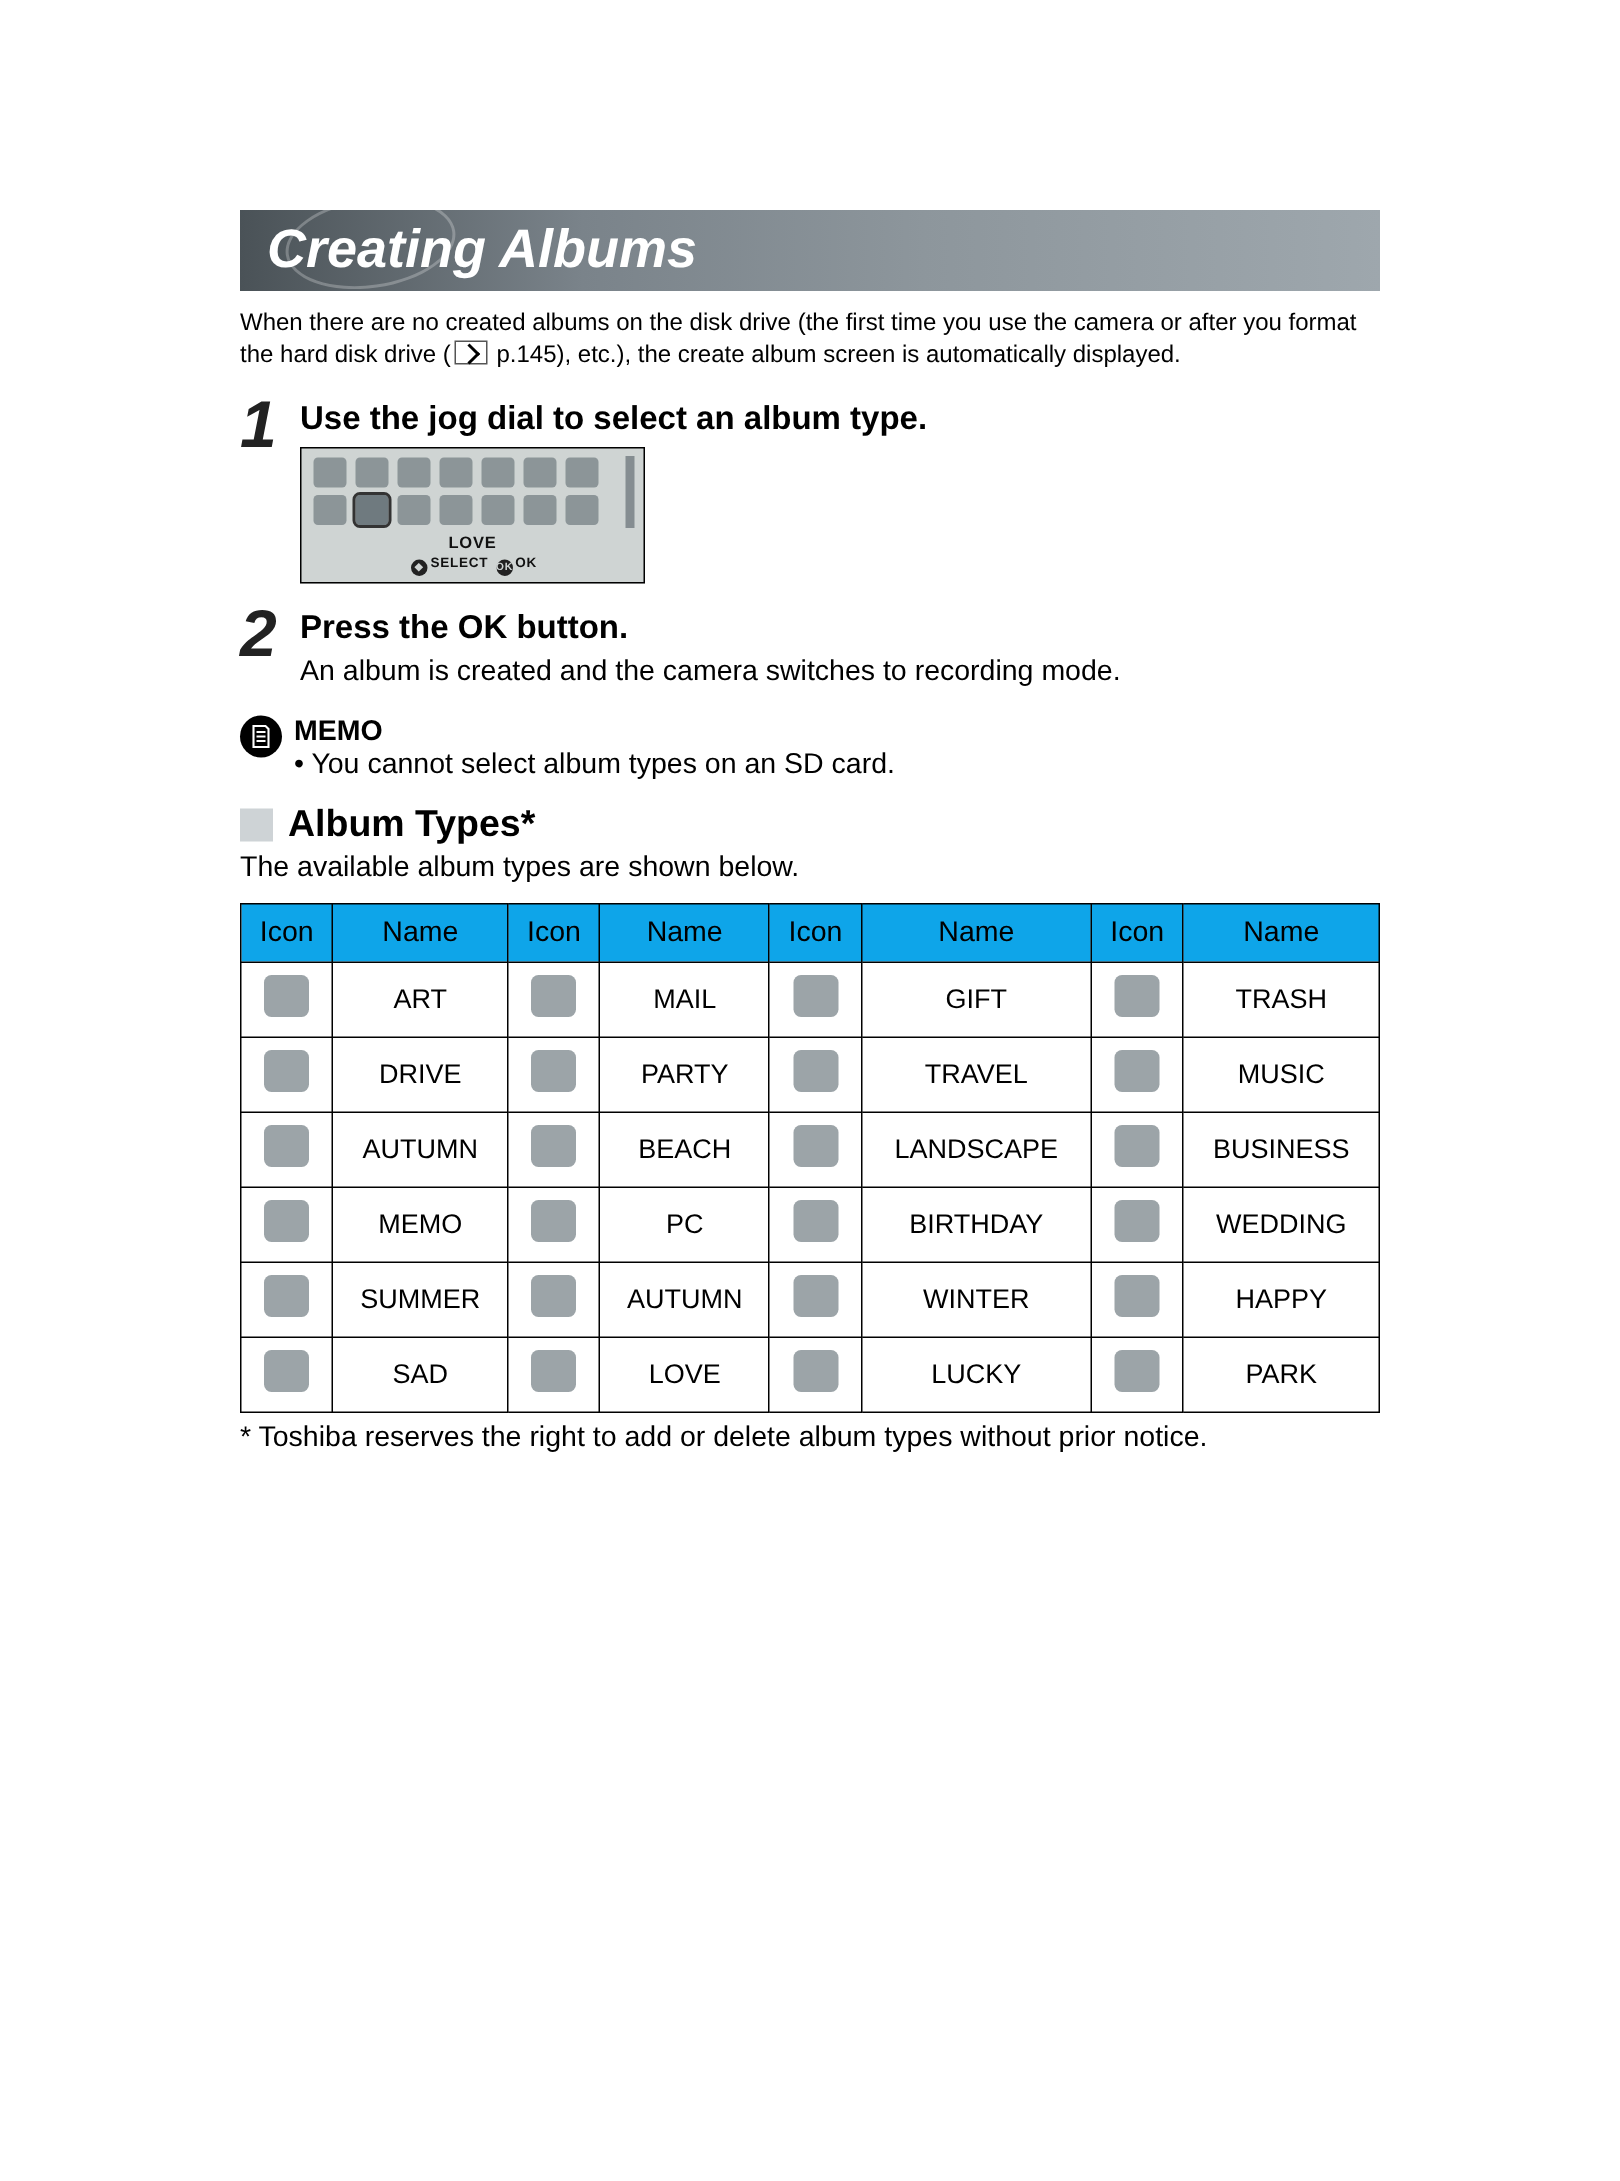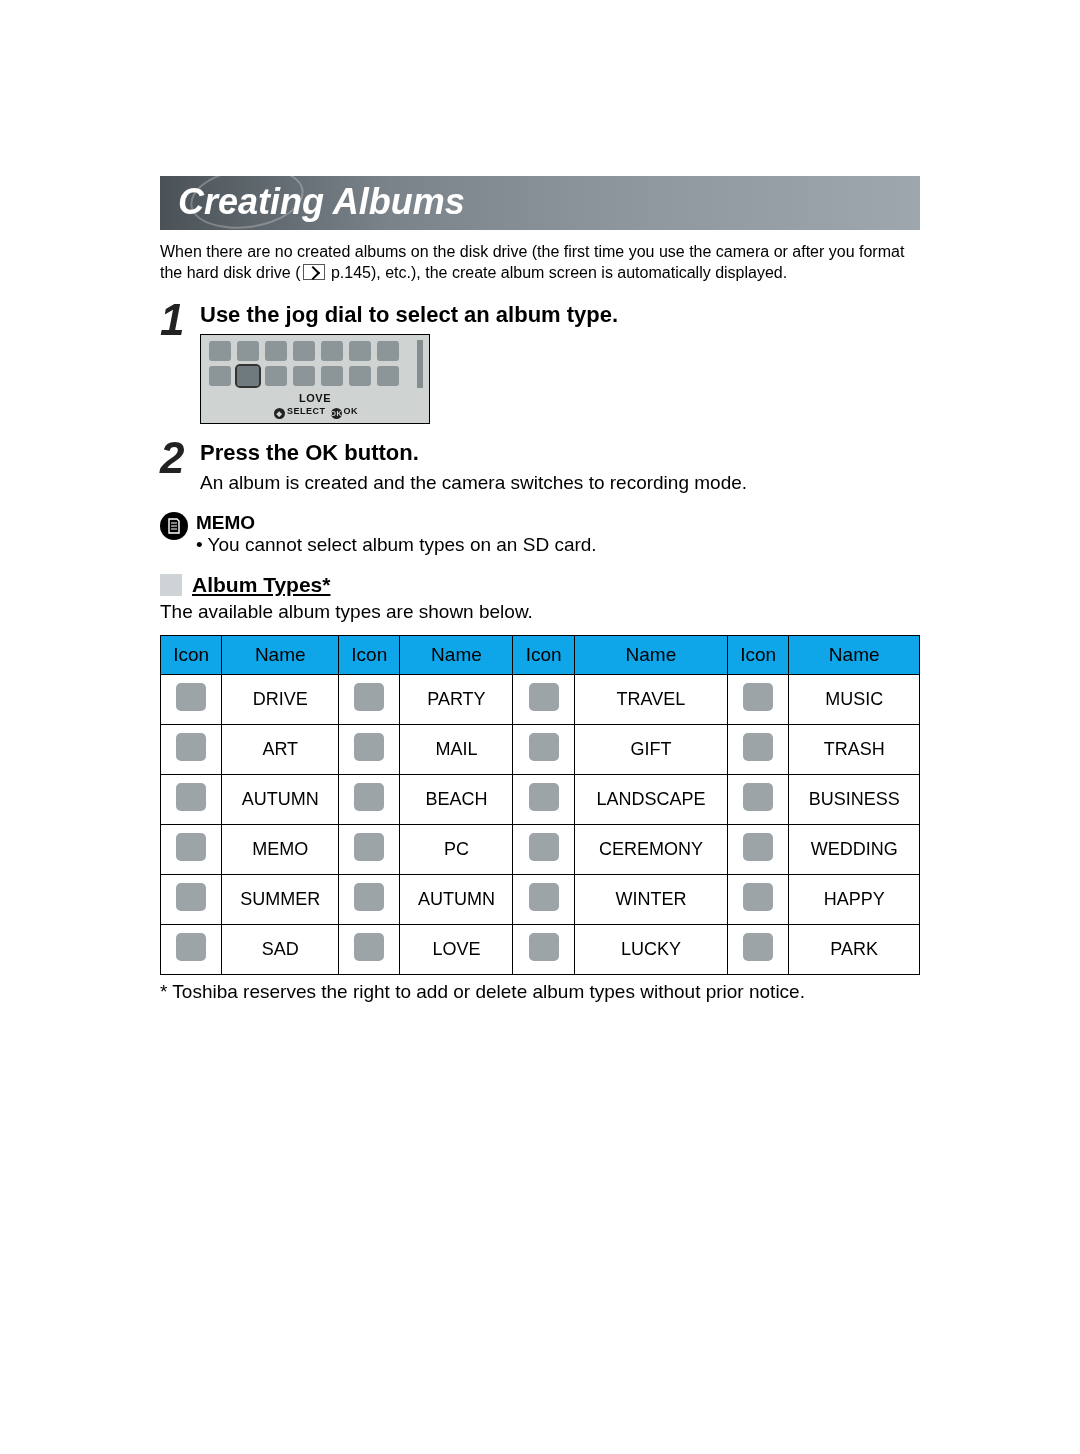--- a/index.html
+++ b/index.html
@@ -13,21 +13,20 @@
   }
   .title-bar {
     background: linear-gradient(to right, #4a5257 0%, #7a838a 30%, #8d969c 60%, #9ea7ad 100%);
     color: #fff;
     font-size: 36px;
     font-weight: bold;
     font-style: italic;
     padding: 5px 18px 7px 18px;
     margin-bottom: 12px;
     position: relative;
-    margin-top: 36px;
   }
   .title-bar::before {
     content: "";
     position: absolute;
     left: 30px; top: -8px;
     width: 110px; height: 56px;
     border: 2px solid rgba(255,255,255,0.25);
     border-radius: 50%;
     transform: rotate(-8deg);
     pointer-events: none;
@@ -145,21 +144,21 @@
   }
   .memo-title { font-weight: bold; font-size: 19px; }
   .memo-bullet { font-size: 19px; }
 
   .section-row { display: flex; align-items: baseline; margin: 10px 0 0 0; }
   .section-square {
     width: 22px; height: 22px; background: #ced3d6;
     flex: 0 0 22px; margin-right: 10px;
     position: relative; top: 4px;
   }
-  .section-title { font-weight: bold; font-size: 21px; text-decoration: underline; }
+  .section-title { font-weight: bold; font-size: 25px; }
   .section-text { font-size: 19px; margin: 4px 0 12px 0; }
 
   table.album-types {
     border-collapse: collapse;
     width: 100%;
     font-size: 18px;
   }
   table.album-types th, table.album-types td {
     border: 1px solid #000;
     padding: 8px 6px;
@@ -259,55 +258,55 @@
       <th>Name</th>
       <th>Icon</th>
       <th>Name</th>
       <th>Icon</th>
       <th>Name</th>
     </tr>
   </thead>
   <tbody id="album-tbody">
       <tr>
         <td><span class="tbl-ico"></span></td>
+        <td>ART</td>
+        <td><span class="tbl-ico"></span></td>
+        <td>MAIL</td>
+        <td><span class="tbl-ico"></span></td>
+        <td>GIFT</td>
+        <td><span class="tbl-ico"></span></td>
+        <td>TRASH</td>
+      </tr>
+      <tr>
+        <td><span class="tbl-ico"></span></td>
         <td>DRIVE</td>
         <td><span class="tbl-ico"></span></td>
         <td>PARTY</td>
         <td><span class="tbl-ico"></span></td>
         <td>TRAVEL</td>
         <td><span class="tbl-ico"></span></td>
         <td>MUSIC</td>
       </tr>
       <tr>
         <td><span class="tbl-ico"></span></td>
-        <td>ART</td>
-        <td><span class="tbl-ico"></span></td>
-        <td>MAIL</td>
-        <td><span class="tbl-ico"></span></td>
-        <td>GIFT</td>
-        <td><span class="tbl-ico"></span></td>
-        <td>TRASH</td>
-      </tr>
-      <tr>
-        <td><span class="tbl-ico"></span></td>
         <td>AUTUMN</td>
         <td><span class="tbl-ico"></span></td>
         <td>BEACH</td>
         <td><span class="tbl-ico"></span></td>
         <td>LANDSCAPE</td>
         <td><span class="tbl-ico"></span></td>
         <td>BUSINESS</td>
       </tr>
       <tr>
         <td><span class="tbl-ico"></span></td>
         <td>MEMO</td>
         <td><span class="tbl-ico"></span></td>
         <td>PC</td>
         <td><span class="tbl-ico"></span></td>
-        <td>CEREMONY</td>
+        <td>BIRTHDAY</td>
         <td><span class="tbl-ico"></span></td>
         <td>WEDDING</td>
       </tr>
       <tr>
         <td><span class="tbl-ico"></span></td>
         <td>SUMMER</td>
         <td><span class="tbl-ico"></span></td>
         <td>AUTUMN</td>
         <td><span class="tbl-ico"></span></td>
         <td>WINTER</td>

